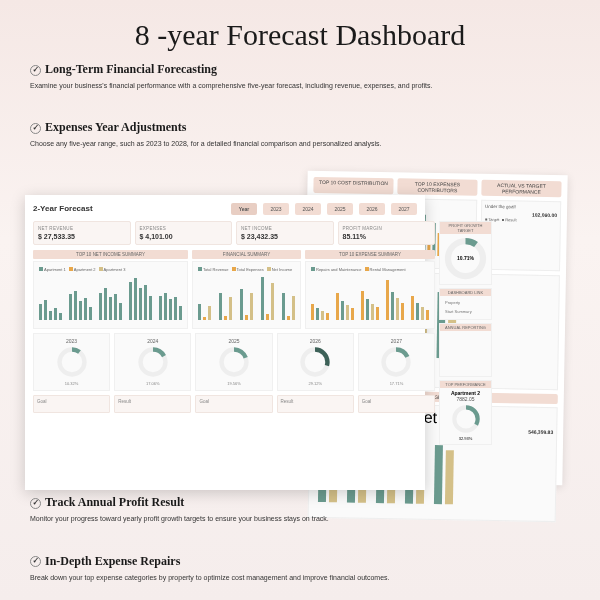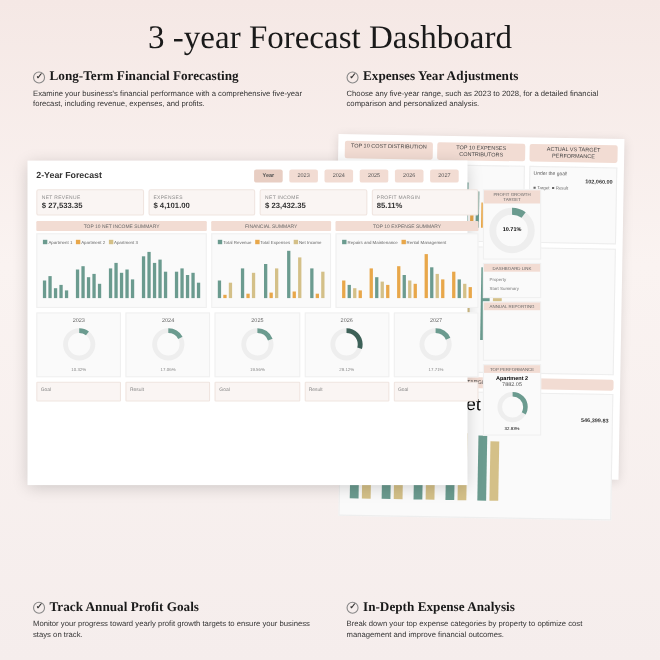--- a/index.html
+++ b/index.html
@@ -16,20 +16,21 @@
   font-weight: 400;
   text-align: center;
   padding: 18px 0 10px 0;
   color: #1a1a1a;
   font-family: 'Times New Roman', serif;
 }
 .features {
   display: flex;
   padding: 0 30px;
   gap: 30px;
+  flex-direction: column;
 }
 .feature { flex: 1; }
 .feature-title {
   font-size: 12px;
   font-weight: 600;
   color: #1a1a1a;
   margin-bottom: 4px;
   font-family: 'Times New Roman', serif;
 }
 .feature-title .check {
@@ -116,21 +117,21 @@
 .side-card .hdr { background:#f2dcd3; font-size:4px; padding:1px 2px; margin:-3px -3px 2px -3px; text-align:center; color:#666;}
 svg.ring { transform: rotate(-90deg);}
 .mini-bars { display:flex; align-items:flex-end; gap:3px; height:85px; padding:4px 6px;}
 .mb { width:8px;}
 .mb.t { background:#6b9b8f;}
 .mb.a { background:#d4c088;}
 </style>
 </head>
 <body>
 
-<h1 class="title">3 -year Forecast Dashboard</h1>
+<h1 class="title">8 -year Forecast Dashboard</h1>
 
 <div class="features">
   <div class="feature">
     <div class="feature-title"><span class="check"></span><span>Long-Term Financial Forecasting</span></div>
     <div class="feature-desc">Examine your business's financial performance with a comprehensive five-year forecast, including revenue, expenses, and profits.</div>
   </div>
   <div class="feature">
     <div class="feature-title"><span class="check"></span><span>Expenses Year Adjustments</span></div>
     <div class="feature-desc">Choose any five-year range, such as 2023 to 2028, for a detailed financial comparison and personalized analysis.</div>
   </div>
@@ -436,20 +437,20 @@
           <div style="text-align:center;font-size:4px;">32.93%</div>
         </div>
       </div>
     </div>
   </div>
 
 </div>
 
 <div class="features bottom-features">
   <div class="feature">
-    <div class="feature-title"><span class="check"></span><span>Track Annual Profit Goals</span></div>
+    <div class="feature-title"><span class="check"></span><span>Track Annual Profit Result</span></div>
     <div class="feature-desc">Monitor your progress toward yearly profit growth targets to ensure your business stays on track.</div>
   </div>
   <div class="feature">
-    <div class="feature-title"><span class="check"></span><span>In-Depth Expense Analysis</span></div>
+    <div class="feature-title"><span class="check"></span><span>In-Depth Expense Repairs</span></div>
     <div class="feature-desc">Break down your top expense categories by property to optimize cost management and improve financial outcomes.</div>
   </div>
 </div>
 
 </body></html>

